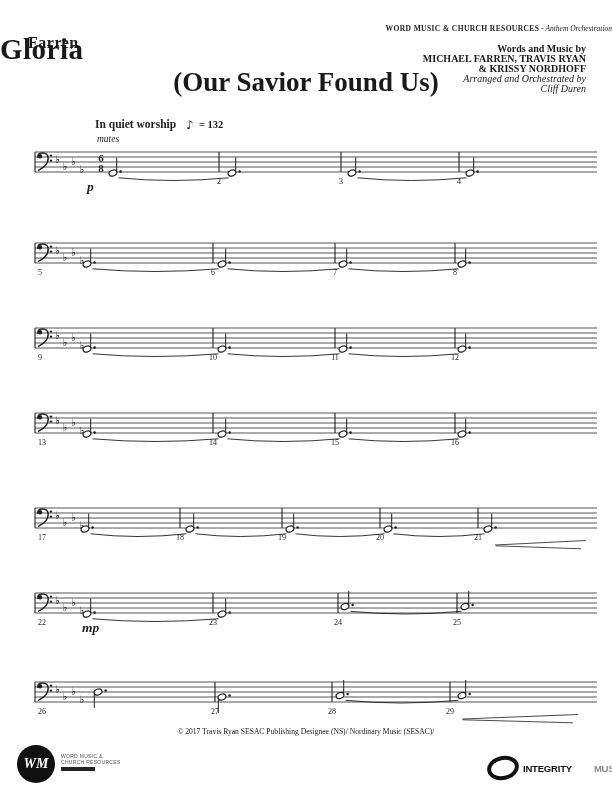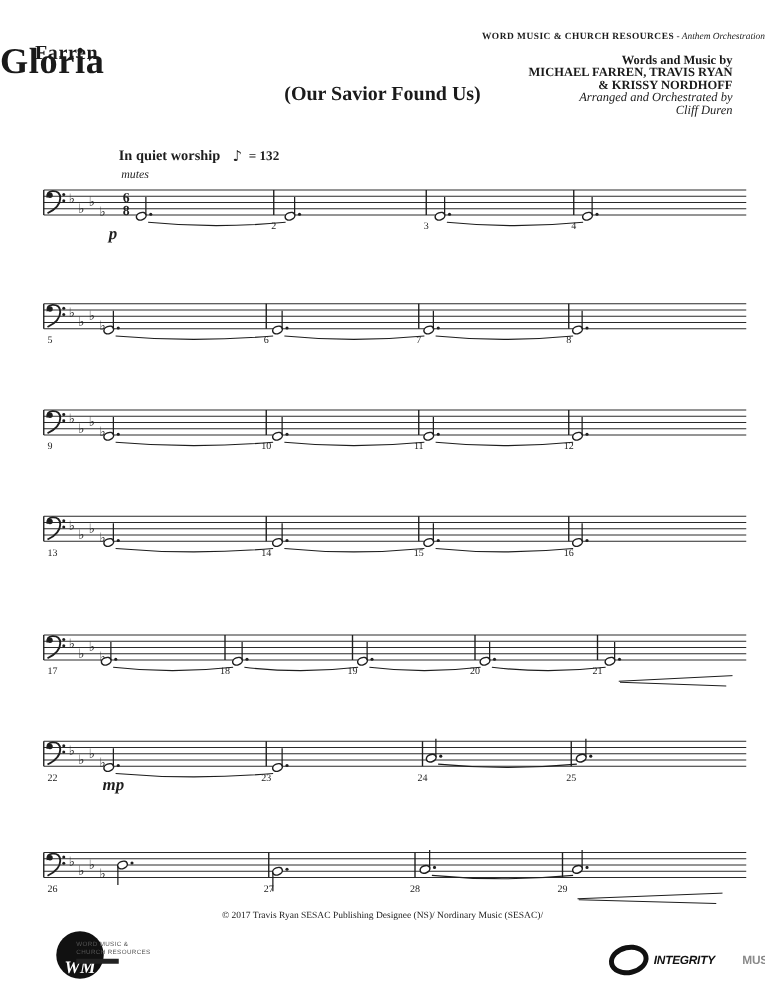--- a/index.html
+++ b/index.html
@@ -6,37 +6,37 @@
   body{
     width:612px;height:792px;position:relative;background:#ffffff;
     font-family:"Liberation Serif", serif;color:#1a1a1a;overflow:hidden;
   }
   .abs{position:absolute;}
   .part-name{left:28px;top:34px;font-size:16px;font-weight:bold;letter-spacing:.5px;}
   .pub-row{left:0;top:24px;width:100%;text-align:right;font-size:7.5px;}
   .pub-main{font-weight:bold;letter-spacing:.4px;}
   .pub-sub{font-style:italic;}
   .title{left:0;top:33px;width:100%;text-align:left;font-size:29px;font-weight:bold;letter-spacing:.5px;}
-  .subtitle{left:0;top:67px;width:100%;text-align:center;font-size:16px;font-weight:bold;}
+  .subtitle{left:0;top:67px;width:100%;text-align:center;font-size:27px;font-weight:bold;}
   .credits{right:26px;top:44px;text-align:right;font-size:10px;line-height:10px;}
   .credits .bold{font-weight:bold;}
   .credits .ital{font-style:italic;}
   svg.score{left:0;top:0;}
   .footer-lines{left:0;top:727px;width:100%;text-align:center;font-size:7.6px;line-height:10px;}
   .wmcr{left:17px;top:745px;width:140px;height:40px;}
   .wmcr-circle{position:absolute;left:0;top:0;width:38px;height:38px;background:#111;border-radius:50%;
-    display:flex;align-items:flex-end;justify-content:center;margin-left:28px;}
+    display:flex;align-items:center;justify-content:center;}
   .wmcr-mono{color:#fff;font-style:italic;font-weight:bold;font-size:14px;font-family:"Liberation Serif",serif;}
   .wmcr-text{position:absolute;left:44px;top:8px;font-family:"Liberation Sans",sans-serif;
     font-size:5px;line-height:6px;color:#555;letter-spacing:.3px;}
   .wmcr-bar{position:absolute;left:44px;top:22px;width:34px;height:4px;background:#222;}
   .integrity{left:487px;top:756px;height:24px;display:flex;align-items:center;}
   .int-oval{width:24px;height:16px;border:4px solid #111;border-radius:50%;transform:rotate(-12deg);}
   .int-text{margin-left:4px;font-family:"Liberation Sans",sans-serif;font-size:9.5px;letter-spacing:-.2px;}
-  .int-bold{font-weight:bold;color:#111;font-style:italic;}
+  .int-bold{font-weight:bold;color:#111;}
   .int-light{font-weight:bold;color:#8a8a8a;margin-left:22px;}
 </style>
 </head>
 <body>
 
 <div class="abs part-name">Farren</div>
 
 <div class="abs pub-row">
   <span class="pub-main">WORD MUSIC &amp; CHURCH RESOURCES</span><span class="pub-sub"> - Anthem Orchestration</span>
 </div>

